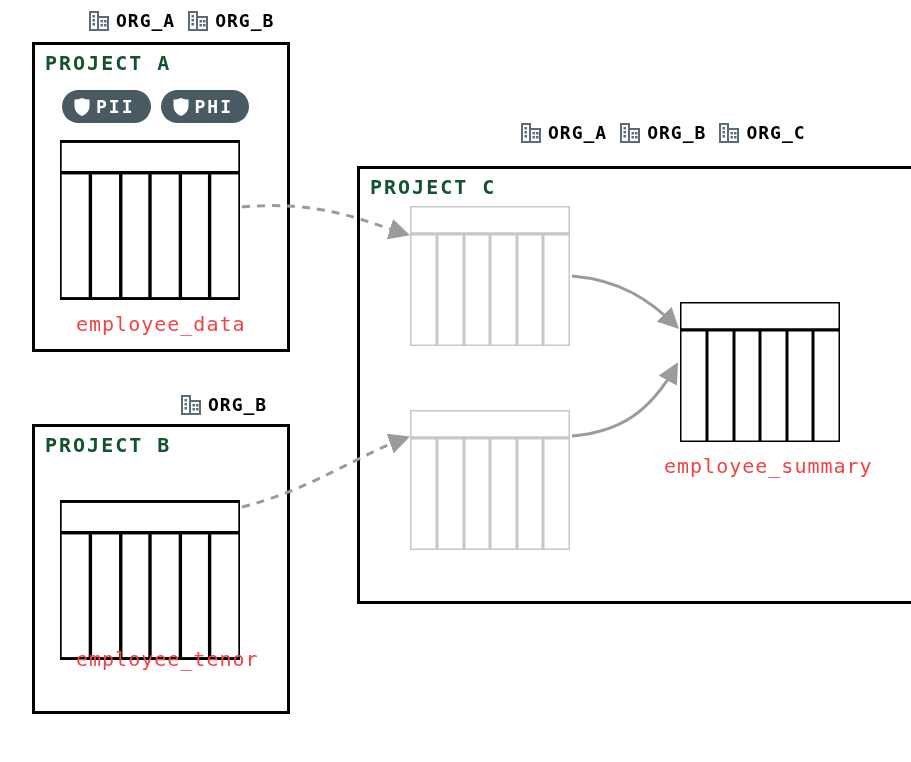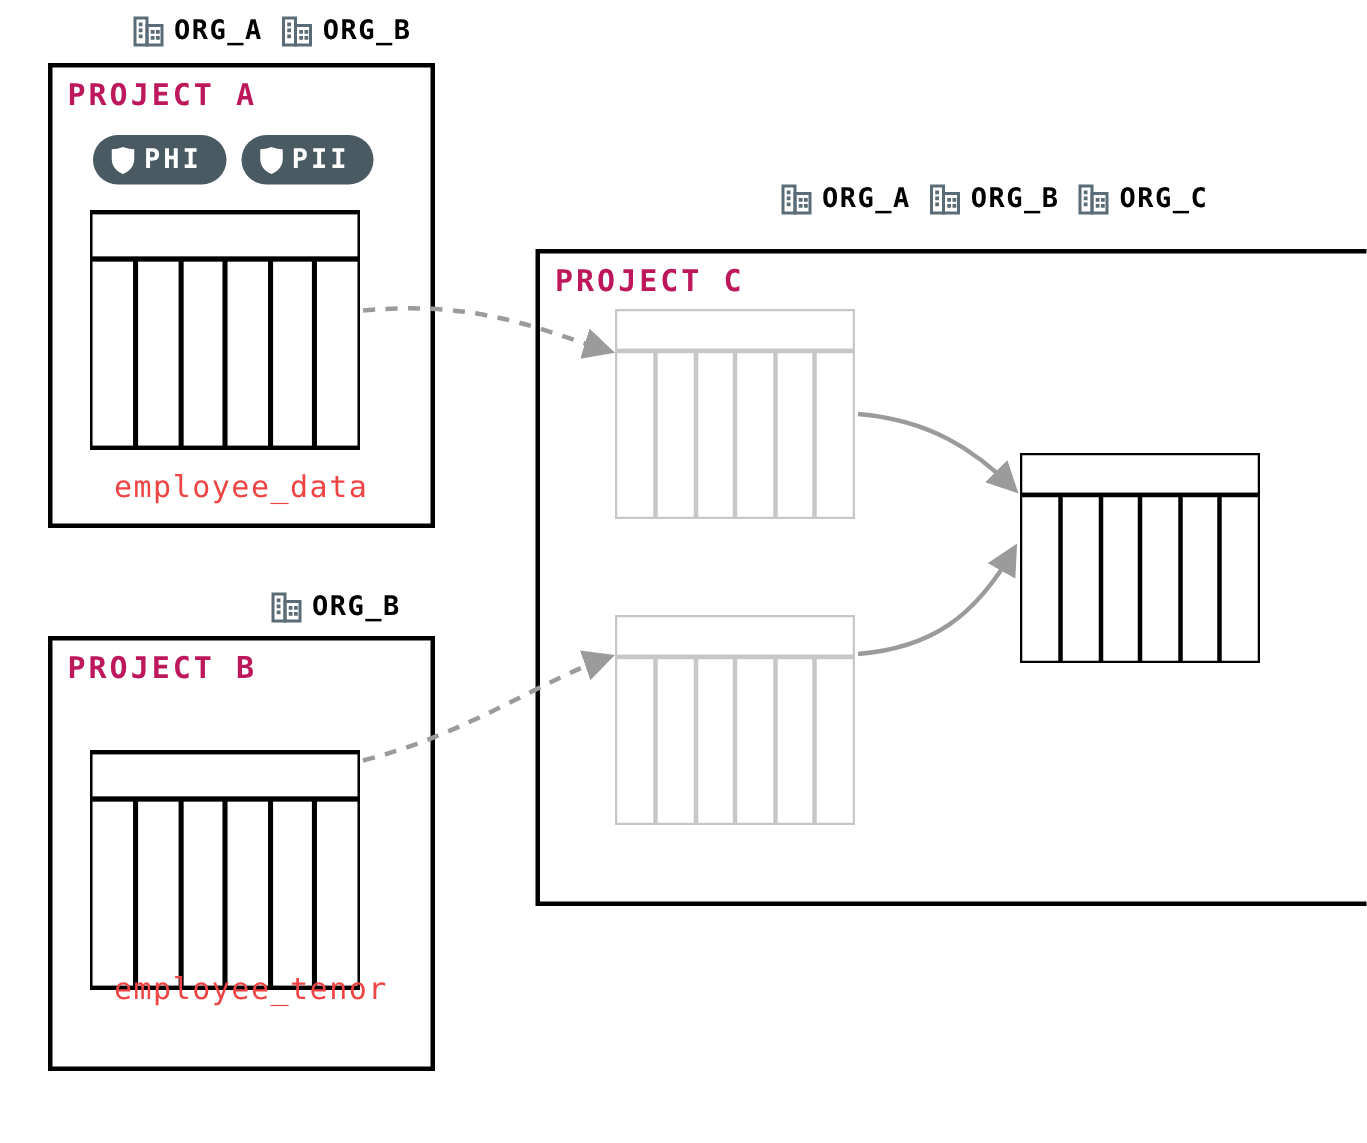--- a/index.html
+++ b/index.html
@@ -22,21 +22,21 @@
     border: 3px solid #000;
     background: #fff;
   }
   .project-title {
     position: absolute;
     top: 6px;
     left: 10px;
     font-size: 20px;
     font-weight: 700;
     letter-spacing: 2px;
-    color: #be185d;
+    color: #14532d;
   }
   .org-row {
     position: absolute;
     display: flex;
     gap: 12px;
     align-items: center;
   }
   .org-item {
     display: flex;
     align-items: center;
@@ -170,27 +170,27 @@
   </div>
 
   <div class="project-box" style="left:32px; top:42px; width:258px; height:310px;">
     <div class="project-title">PROJECT A</div>
   </div>
   <div class="pill-row" style="left:62px; top:90px;">
     <span class="pill">
       <svg class="shield-icon" viewBox="0 0 16 18">
           <use href="#shield"></use>
         </svg>
-      <span>PHI</span>
+      <span>PII</span>
     </span>
     <span class="pill">
       <svg class="shield-icon" viewBox="0 0 16 18">
           <use href="#shield"></use>
         </svg>
-      <span>PII</span>
+      <span>PHI</span>
     </span>
   </div>
   <svg class="table-icon" style="left:60px; top:140px; width:180px; height:160px;" viewBox="0 0 160 140">
       <use href="#table-dark"></use>
     </svg>
   <div class="table-label" style="left:76px; top:312px;">employee_data</div>
 
   <div class="project-box" style="left:32px; top:424px; width:258px; height:290px;">
     <div class="project-title">PROJECT B</div>
   </div>
@@ -206,20 +206,21 @@
   <svg class="table-icon" style="left:410px; top:206px; width:160px; height:140px;" viewBox="0 0 160 140">
       <use href="#table-light"></use>
     </svg>
   <svg class="table-icon" style="left:410px; top:410px; width:160px; height:140px;" viewBox="0 0 160 140">
       <use href="#table-light"></use>
     </svg>
 
   <svg class="table-icon" style="left:680px; top:302px; width:160px; height:140px;" viewBox="0 0 160 140">
       <use href="#table-dark"></use>
     </svg>
+  <div class="table-label" style="left:664px; top:454px;">employee_summary</div>
 
   <svg class="arrows">
 
     <path d="M 242 207 C 320 200, 360 220, 406 234" fill="none" stroke="#9b9b9b" stroke-width="3" stroke-dasharray="8 7" marker-end="url(#arrow-gray)"></path>
 
     <path d="M 242 507 C 310 490, 360 454, 406 438" fill="none" stroke="#9b9b9b" stroke-width="3" stroke-dasharray="8 7" marker-end="url(#arrow-gray)"></path>
 
     <path d="M 572 276 C 620 280, 650 300, 676 326" fill="none" stroke="#9b9b9b" stroke-width="3" marker-end="url(#arrow-gray)"></path>
 
     <path d="M 572 436 C 620 432, 650 412, 676 366" fill="none" stroke="#9b9b9b" stroke-width="3" marker-end="url(#arrow-gray)"></path>

